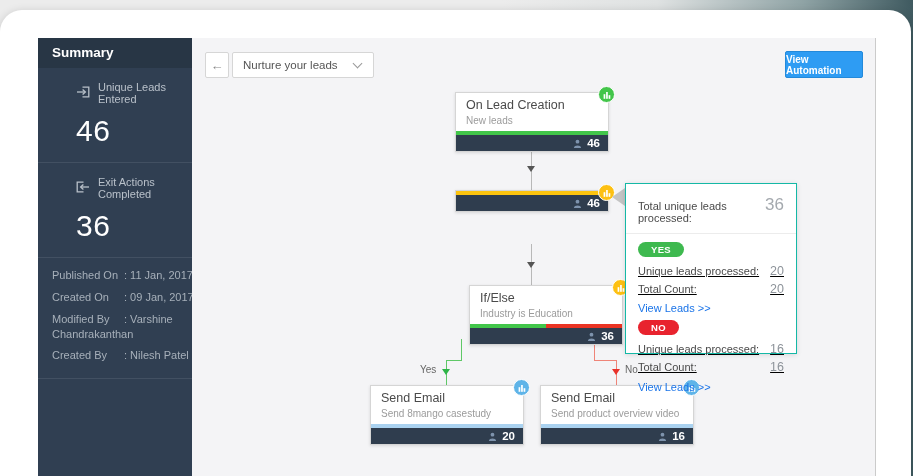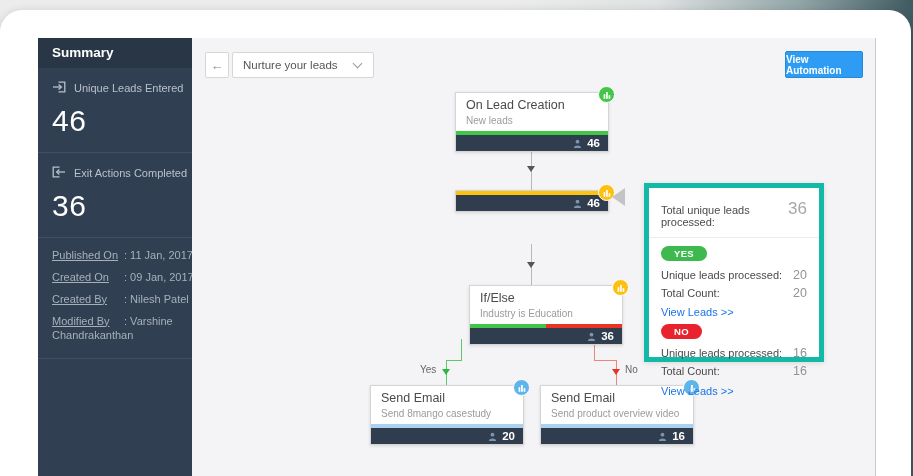--- a/index.html
+++ b/index.html
@@ -8,27 +8,27 @@
     font-family:"Liberation Sans",sans-serif;
     background:linear-gradient(90deg,#ececec 0%,#ececec 55%,#dfe2e2 72%,#8fa3a5 88%,#3f5a60 100%);
   }
   
   .card{position:absolute;left:0;top:10px;width:911px;bottom:0;background:#fff;
     border-radius:22px 22px 0 0;box-shadow:0 2px 10px rgba(0,0,0,.18);}
   
   .sidebar{position:absolute;left:38px;top:28px;width:182px;bottom:0;background:#303f52;}
   .side-head{height:30px;line-height:30px;background:#283645;color:#fff;font-size:13.5px;
     font-weight:700;padding-left:14px;}
-  .stat{padding:13px 14px 14px;}
+  .stat{padding:13px 14px 14px;margin-left:24px;}
   .stat-label{display:flex;gap:8px;align-items:center;color:#b9c1ca;font-size:11px;}
   .stat-value{color:#fff;font-size:30px;margin-top:9px;letter-spacing:.5px;}
   .divider{height:1px;background:#425062;}
   .meta{padding:10px 14px 8px;font-size:11px;color:#a7b0ba;}
   .meta-row{margin-bottom:7px;line-height:1.35;}
-  .meta-label{display:inline-block;width:72px;vertical-align:top;text-decoration:underline;}
+  .meta-label{display:inline-block;width:72px;vertical-align:top;}
   
   .content{position:absolute;left:192px;top:28px;right:0;bottom:0;background:#fff;}
   .canvas{position:absolute;left:0;top:0;width:683px;bottom:0;background:#f4f4f6;
     border-right:1px solid #cbcbcb;}
   
   .back-btn{position:absolute;left:13px;top:14px;width:22px;height:24px;background:#fff;
     border:1px solid #d6d6d6;border-radius:2px;color:#8a8a8a;font-size:13px;display:flex;
     align-items:center;justify-content:center;cursor:pointer;}
   .dd{position:absolute;left:40px;top:14px;width:140px;height:24px;background:#fff;
     border:1px solid #d6d6d6;border-radius:2px;display:flex;align-items:center;cursor:pointer;}
@@ -57,35 +57,35 @@
   .badge-green{background:#43c54a;} .badge-yellow{background:#fdc012;} .badge-blue{background:#5fb4e8;}
   
   .vline{position:absolute;width:1px;background:#b8b8b8;}
   .hline{position:absolute;height:1px;background:#b8b8b8;}
   .line-green{background:#5fc867;} .line-red{background:#ef8478;}
   .arr{position:absolute;width:0;height:0;border-left:4px solid transparent;
     border-right:4px solid transparent;border-top:6px solid #555;}
   .arr-green{border-top-color:#2eb447;} .arr-red{border-top-color:#e8312a;}
   .branch-label{position:absolute;font-size:10px;color:#666;}
   
-  .panel{position:absolute;left:452px;top:145px;width:170px;height:169px;background:#fff;
-    border:5px solid #14b8a6;box-shadow:0 1px 5px rgba(0,0,0,.12);font-size:11px;}
+  .panel{position:absolute;left:433px;top:145px;width:170px;height:169px;background:#fff;
+    border:1px solid #14b8a6;box-shadow:0 1px 5px rgba(0,0,0,.12);font-size:11px;}
   .panel-arrow{position:absolute;left:420px;top:150px;width:0;height:0;
     border-top:9px solid transparent;border-bottom:9px solid transparent;
     border-right:13px solid #c4c4c4;}
   .p-row{display:flex;justify-content:space-between;align-items:baseline;padding:0 12px;}
   .p-total{margin-top:11px;}
   .p-total .p-label{color:#4a4a4a;font-size:11px;}
   .p-total .p-value{color:#a4a9ae;font-size:17px;}
   .p-div{height:1px;background:#ececec;margin:9px 0 8px;}
   .pill{display:inline-block;margin:0 12px 5px;padding:2px 13px;border-radius:9px;color:#fff;
     font-size:9.5px;font-weight:700;letter-spacing:.3px;}
   .pill-yes{background:#3eb94f;} .pill-no{background:#e8232e;}
   .p-label{color:#4a4a4a;} .p-value{color:#8d939a;font-size:12.5px;}
-  .p-row.small{line-height:1.45;}
+  .p-row.small{line-height:1.45;text-decoration:underline;}
   .p-link{display:block;text-align:left;color:#1b74e8;font-size:11px;padding:4px 12px 6px;cursor:pointer;}
 </style>
 </head>
 <body>
 
 <div class="card">
 
   <div class="sidebar">
     <div class="side-head">Summary</div>
 
@@ -120,24 +120,24 @@
     <div class="divider"></div>
 
     <div class="meta">
       <div class="meta-row">
         <span class="meta-label">Published On</span><span>: 11 Jan, 2017</span>
       </div>
       <div class="meta-row">
         <span class="meta-label">Created On</span><span>: 09 Jan, 2017</span>
       </div>
       <div class="meta-row">
+        <span class="meta-label">Modified By</span><span>: Varshine Chandrakanthan</span>
+      </div>
+      <div class="meta-row">
         <span class="meta-label">Created By</span><span>: Nilesh Patel</span>
-      </div>
-      <div class="meta-row">
-        <span class="meta-label">Modified By</span><span>: Varshine Chandrakanthan</span>
       </div>
     </div>
     <div class="divider"></div>
   </div>
 
   <div class="content">
     <div class="canvas">
 
       <div class="back-btn">←</div>
       <div class="dd">

